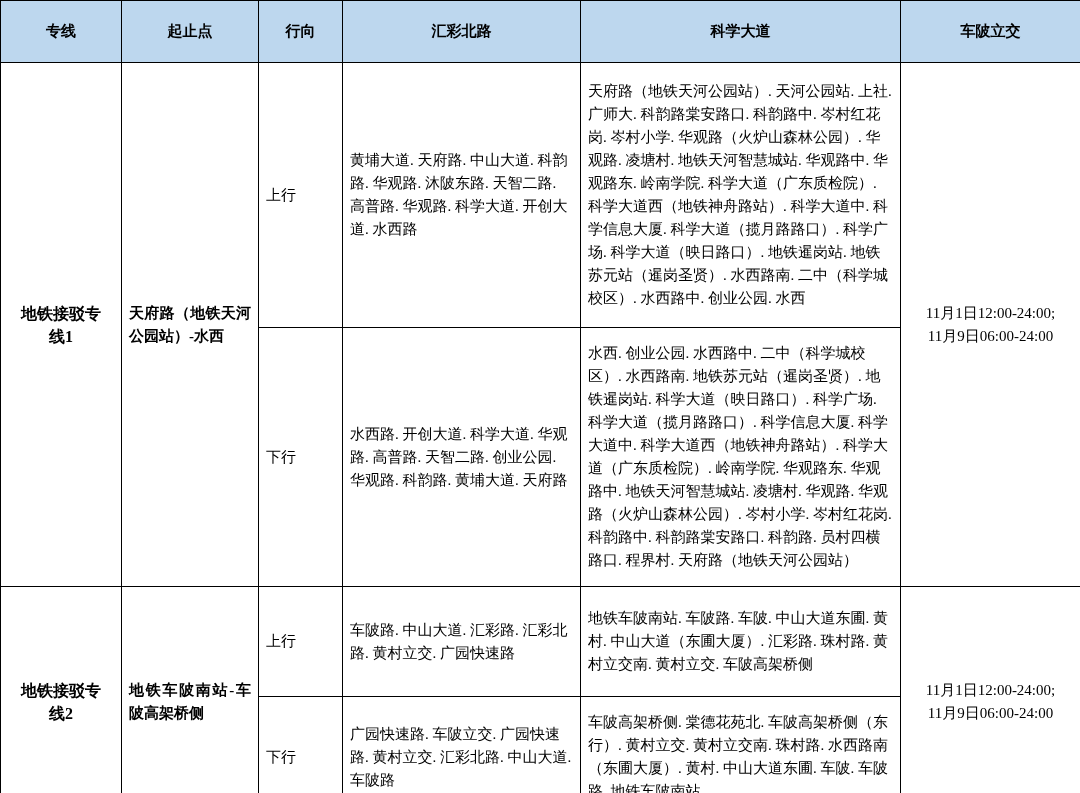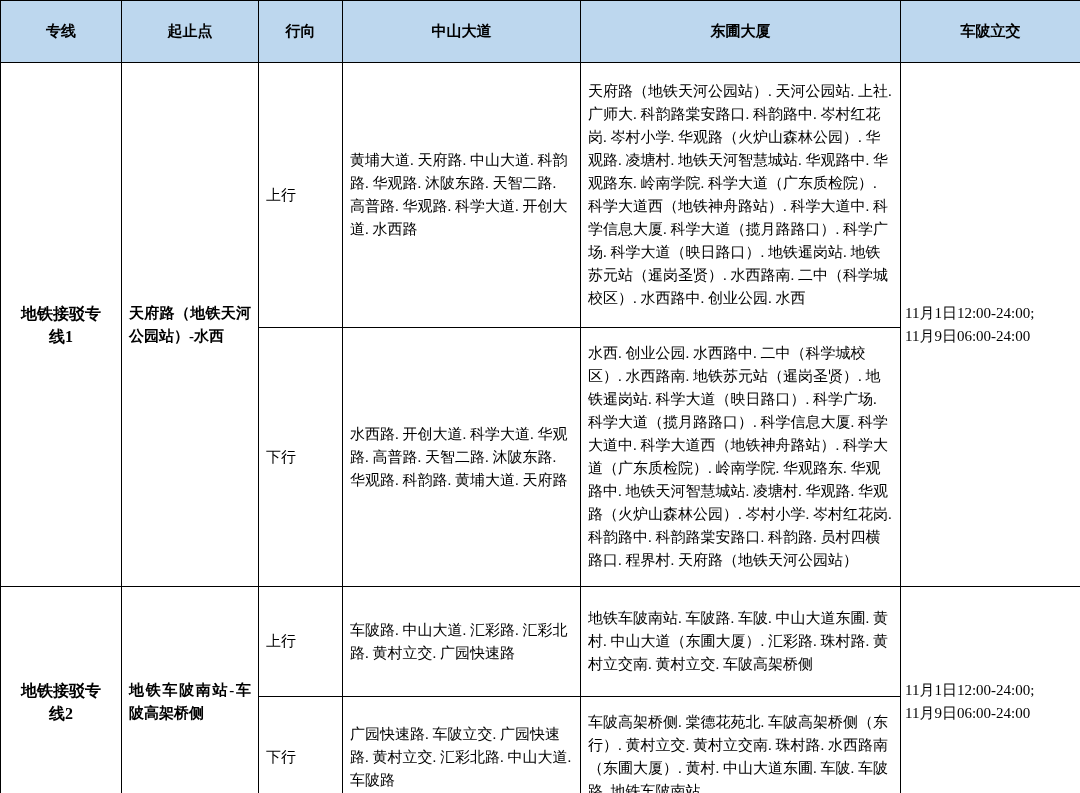--- a/index.html
+++ b/index.html
@@ -46,21 +46,21 @@
     padding:3px 17px;
   }
   td.endpoints-cell{
     text-align:justify;
     font-weight:bold;
   }
   td.dir-cell{
     text-align:left;
   }
   td.svc-cell{
-    text-align:left;
+    text-align:center;
     padding:3px 4px;
   }
   tr.r1a{height:265px;}
   tr.r1b{height:235px;}
   tr.r2a{height:110px;}
   tr.r2b{height:112px;}
 </style>
 </head>
 <body>
 
@@ -71,42 +71,42 @@
     <col style="width:84px">
     <col style="width:238px">
     <col style="width:320px">
     <col style="width:180px">
   </colgroup>
   <thead>
     <tr>
       <th>专线</th>
       <th>起止点</th>
       <th>行向</th>
-      <th>中山大道</th>
-      <th>东圃大厦</th>
+      <th>汇彩北路</th>
+      <th>科学大道</th>
       <th>车陂立交</th>
     </tr>
   </thead>
   <tbody>
 
     <tr class="r1a">
       <td class="line-cell" rowspan="2">地铁接驳专线1</td>
       <td class="endpoints-cell" rowspan="2">天府路（地铁天河公园站）-水西</td>
       <td class="dir-cell">上行</td>
       <td class="route-cell">黄埔大道. 天府路. 中山大道. 科韵路. 华观路. 沐陂东路. 天智二路. 高普路. 华观路. 科学大道. 开创大道. 水西路</td>
       <td class="stops-cell">天府路（地铁天河公园站）. 天河公园站. 上社. 广师大. 科韵路棠安路口. 科韵路中. 岑村红花岗. 岑村小学. 华观路（火炉山森林公园）. 华观路. 凌塘村. 地铁天河智慧城站. 华观路中. 华观路东. 岭南学院. 科学大道（广东质检院）. 科学大道西（地铁神舟路站）. 科学大道中. 科学信息大厦. 科学大道（揽月路路口）. 科学广场. 科学大道（映日路口）. 地铁暹岗站. 地铁苏元站（暹岗圣贤）. 水西路南. 二中（科学城校区）. 水西路中. 创业公园. 水西</td>
       <td class="svc-cell" rowspan="2">
         <div>11月1日12:00-24:00;</div>
         <div>11月9日06:00-24:00</div>
       </td>
     </tr>
 
     <tr class="r1b">
       <td class="dir-cell">下行</td>
-      <td class="route-cell">水西路. 开创大道. 科学大道. 华观路. 高普路. 天智二路. 沐陂东路. 华观路. 科韵路. 黄埔大道. 天府路</td>
+      <td class="route-cell">水西路. 开创大道. 科学大道. 华观路. 高普路. 天智二路. 创业公园. 华观路. 科韵路. 黄埔大道. 天府路</td>
       <td class="stops-cell">水西. 创业公园. 水西路中. 二中（科学城校区）. 水西路南. 地铁苏元站（暹岗圣贤）. 地铁暹岗站. 科学大道（映日路口）. 科学广场. 科学大道（揽月路路口）. 科学信息大厦. 科学大道中. 科学大道西（地铁神舟路站）. 科学大道（广东质检院）. 岭南学院. 华观路东. 华观路中. 地铁天河智慧城站. 凌塘村. 华观路. 华观路（火炉山森林公园）. 岑村小学. 岑村红花岗. 科韵路中. 科韵路棠安路口. 科韵路. 员村四横路口. 程界村. 天府路（地铁天河公园站）</td>
     </tr>
 
     <tr class="r2a">
       <td class="line-cell" rowspan="2">地铁接驳专线2</td>
       <td class="endpoints-cell" rowspan="2">地铁车陂南站-车陂高架桥侧</td>
       <td class="dir-cell">上行</td>
       <td class="route-cell">车陂路. 中山大道. 汇彩路. 汇彩北路. 黄村立交. 广园快速路</td>
       <td class="stops-cell">地铁车陂南站. 车陂路. 车陂. 中山大道东圃. 黄村. 中山大道（东圃大厦）. 汇彩路. 珠村路. 黄村立交南. 黄村立交. 车陂高架桥侧</td>
       <td class="svc-cell" rowspan="2">

